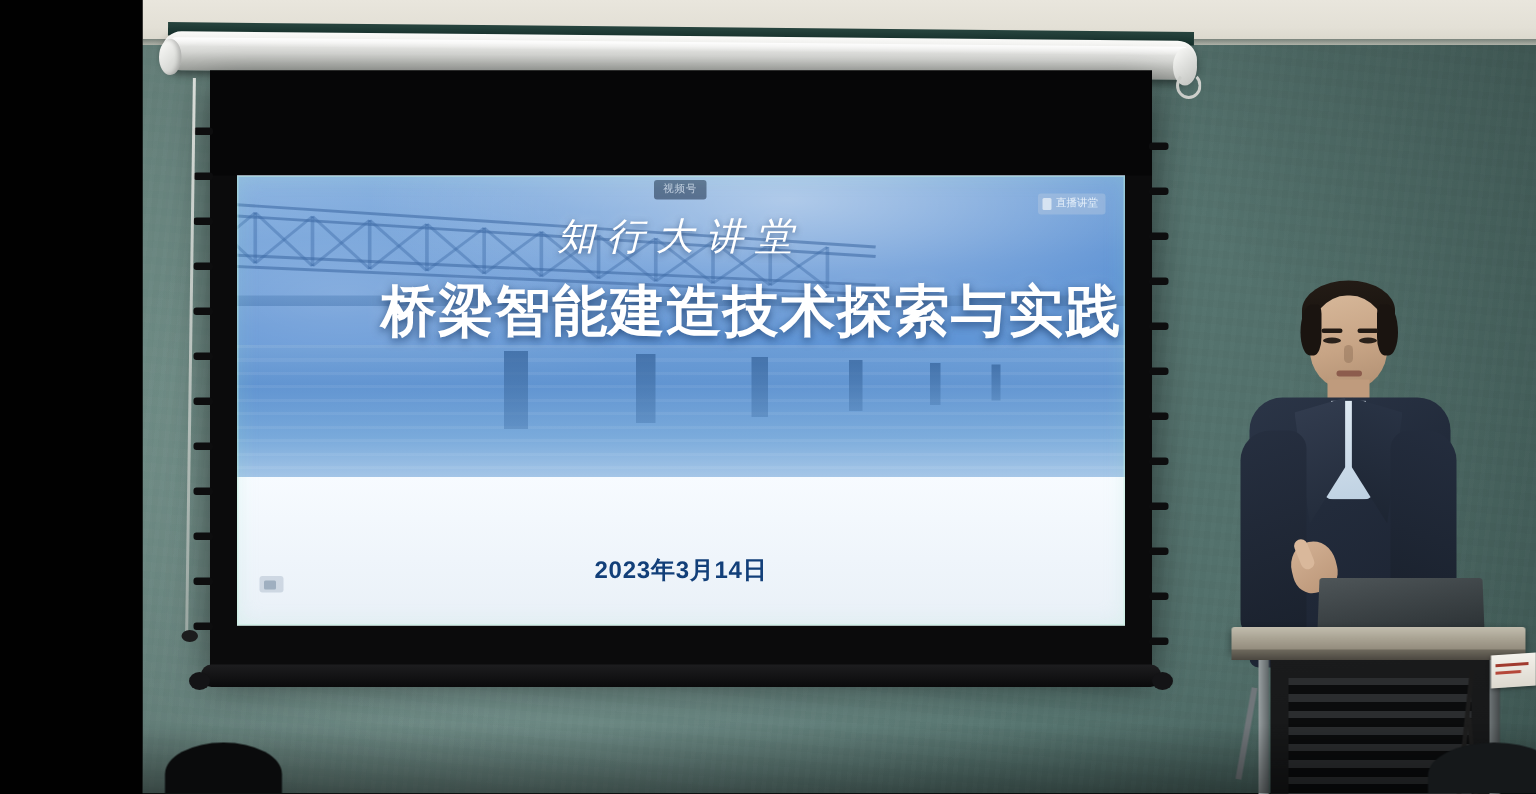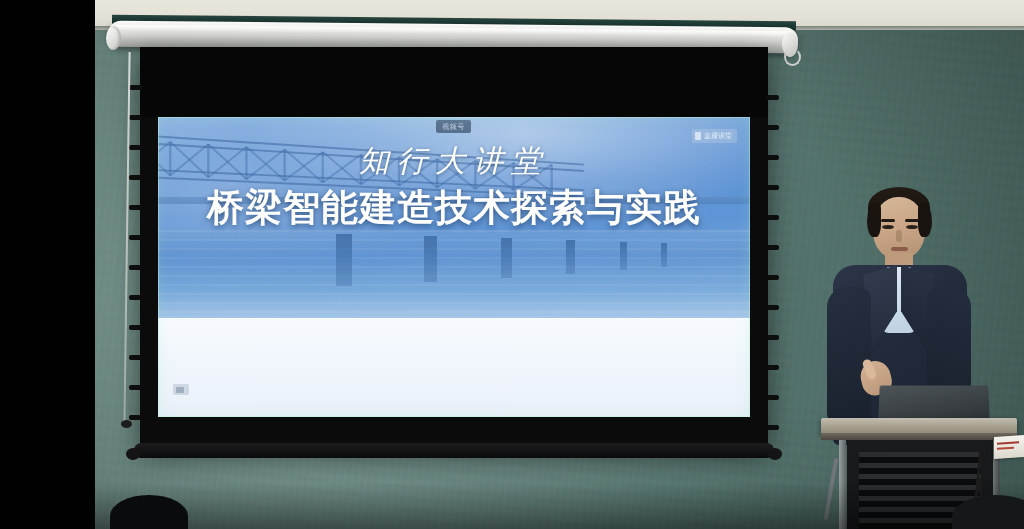--- a/index.html
+++ b/index.html
@@ -83,26 +83,26 @@
   
   .pier{position:absolute;background:linear-gradient(180deg,rgba(58,104,160,.78),rgba(80,128,182,.55));}
 
   
   .deck{position:absolute;left:0;top:40%;width:100%;height:3.5%;
     background:linear-gradient(180deg,rgba(92,138,192,.62),rgba(72,119,176,.5));}
 
   .slide-titles{position:absolute;left:0;top:0;width:100%;height:67%;}
   .kicker{position:absolute;top:12%;left:0;width:100%;text-align:center;
     font-family:"Liberation Serif","DejaVu Serif",serif;
-    font-size:30px;letter-spacing:8px;color:#ffffff;font-style:italic;font-weight:400;
+    font-size:25px;letter-spacing:8px;color:#ffffff;font-style:italic;font-weight:400;
     text-shadow:0 1px 4px rgba(20,55,105,.7), 0 0 10px rgba(255,255,255,.35);}
   .maintitle{position:absolute;top:33%;left:0;width:100%;text-align:center;
     font-family:"Liberation Sans","DejaVu Sans",sans-serif;
     font-size:37px;font-weight:bold;color:#ffffff;letter-spacing:1px;
-    text-shadow:0 2px 6px rgba(18,52,100,.75), 0 0 14px rgba(255,255,255,.2);}
+    text-shadow:0 2px 6px rgba(18,52,100,.75), 0 0 14px rgba(255,255,255,.2);padding-left:47px;}
 
   .slide-footer{position:absolute;left:0;bottom:0;width:100%;height:33%;
     background:linear-gradient(180deg,#f7fbff 0%,#eff5fb 55%,#e9f0f7 100%);}
   .presenter{position:absolute;top:26%;left:0;width:100%;text-align:center;
     font-size:15px;font-weight:bold;color:#12417c;letter-spacing:3px;}
   .pdate{position:absolute;top:53%;left:0;width:100%;text-align:center;
     font-size:16px;font-weight:bold;color:#123f79;letter-spacing:.5px;}
 
   .wm-top{position:absolute;left:47%;top:1.5%;height:13px;padding:0 6px;border-radius:2px;
     background:rgba(30,48,72,.55);color:rgba(225,235,248,.75);font-size:7px;line-height:13px;letter-spacing:.5px;
@@ -310,20 +310,21 @@
             <span>直播讲堂</span>
           </div>
         </div>
 
         <div class="slide-titles">
           <div class="kicker">知行大讲堂</div>
           <div class="maintitle">桥梁智能建造技术探索与实践</div>
         </div>
 
         <div class="slide-footer">
+          <div class="pdate">2023年3月14日</div>
           <div class="corner-icon"></div>
         </div>
 
       </div>
       <div class="screen-glow"></div>
     </div>
 
     <div class="screen-bottombar"></div>
     <div class="screen-bottombar-l"></div>
     <div class="screen-bottombar-r"></div>

